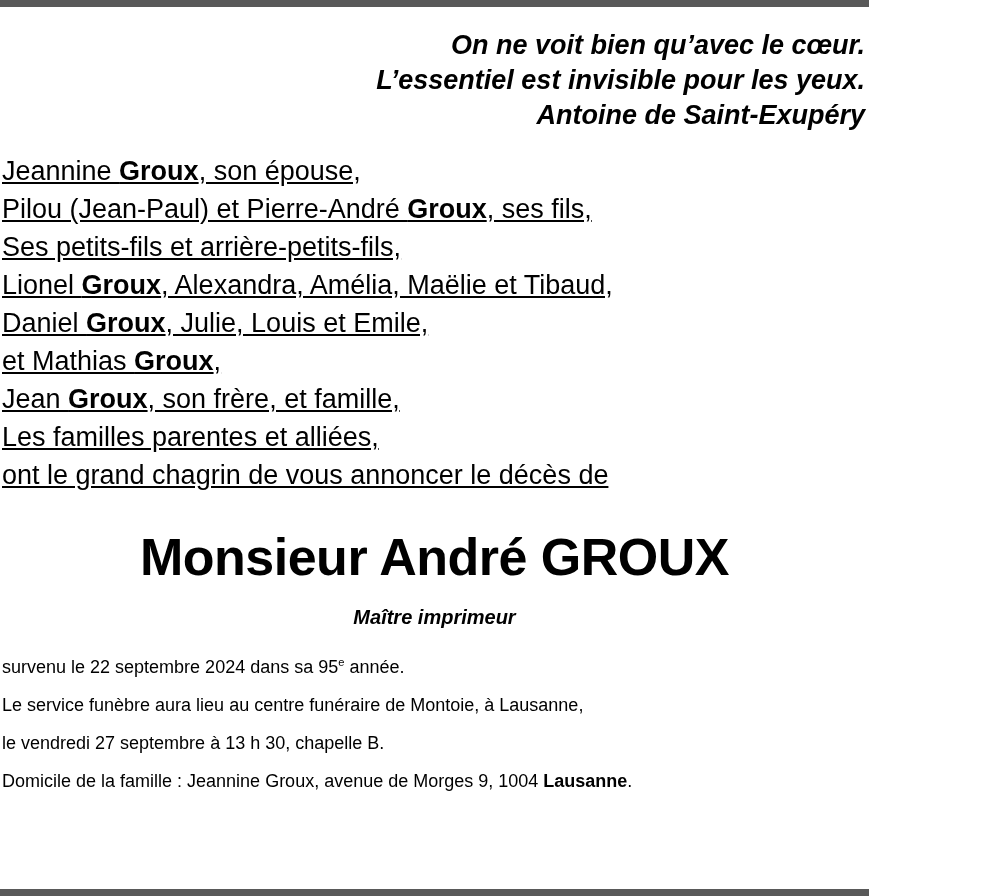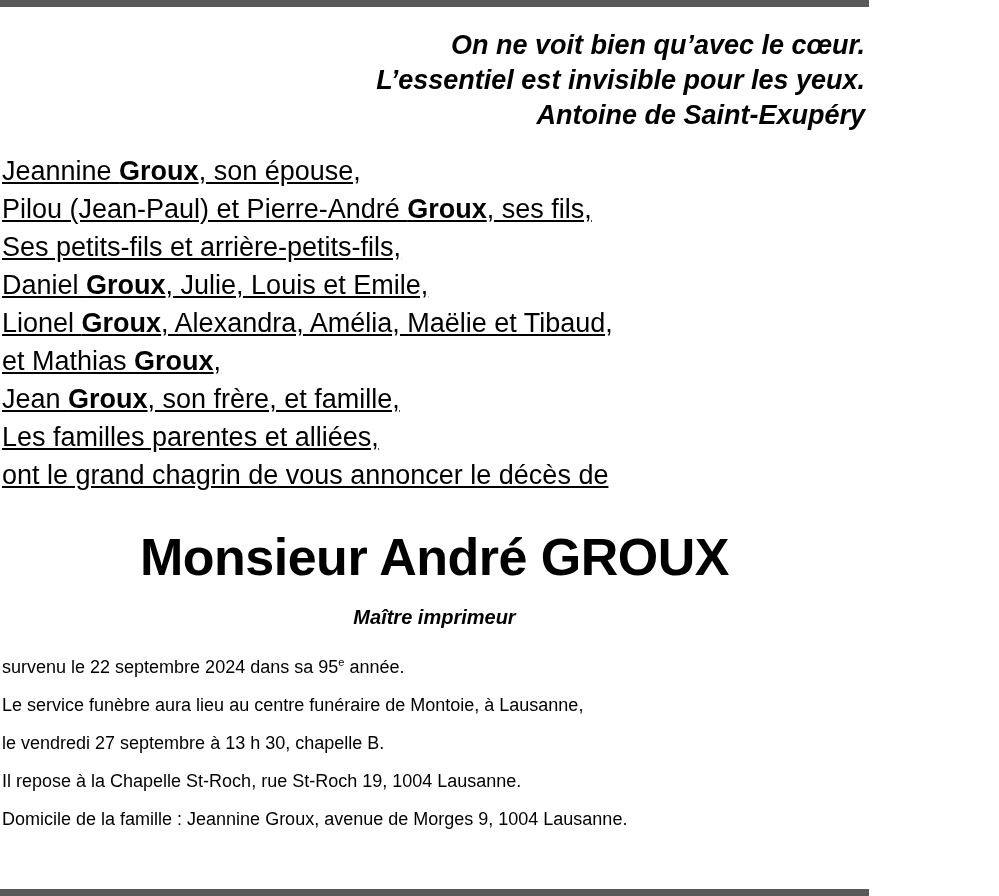--- a/index.html
+++ b/index.html
@@ -85,21 +85,21 @@
   .details {
     margin-top: 14px;
     font-size: 18px;
     line-height: 38px;
     text-align: left;
   }
   .details div {
     white-space: nowrap;
   }
   .details b {
-    font-weight: normal;
+    font-weight: bold;
   }
   sup {
     font-size: 0.62em;
     vertical-align: super;
     line-height: 0;
   }
 </style>
 </head>
 <body>
 
@@ -112,36 +112,35 @@
     <div class="epigraph">
       <div>On ne voit bien qu’avec le cœur.</div>
       <div>L’essentiel est invisible pour les yeux.</div>
       <div>Antoine de Saint-Exupéry</div>
     </div>
 
     <div class="family">
       <div><span>Jeannine </span><b>Groux</b><span>, son épouse,</span></div>
       <div><span>Pilou (Jean-Paul) et Pierre-André </span><b>Groux</b><span>, ses fils,</span></div>
       <div>Ses petits-fils et arrière-petits-fils,</div>
+      <div><span>Lionel </span><b>Groux</b><span>, Alexandra, Amélia, Maëlie et Tibaud,</span></div>
       <div><span>Daniel </span><b>Groux</b><span>, Julie, Louis et Emile,</span></div>
-      <div><span>Lionel </span><b>Groux</b><span>, Alexandra, Amélia, Maëlie et Tibaud,</span></div>
       <div><span>et Mathias </span><b>Groux</b><span>,</span></div>
       <div><span>Jean </span><b>Groux</b><span>, son frère, et famille,</span></div>
       <div>Les familles parentes et alliées,</div>
       <div>ont le grand chagrin de vous annoncer le décès de</div>
     </div>
 
     <div class="deceased-name">Monsieur André GROUX</div>
     <div class="deceased-title">Maître imprimeur</div>
 
     <div class="details">
       <div><span>survenu le 22 septembre 2024 dans sa 95</span><sup>e</sup><span> année.</span></div>
       <div>Le service funèbre aura lieu au centre funéraire de Montoie, à Lausanne,</div>
       <div>le vendredi 27 septembre à 13 h 30, chapelle B.</div>
-      <div>Il repose à la Chapelle St-Roch, rue St-Roch 19, 1004 Lausanne.</div>
       <div><span>Domicile de la famille : Jeannine Groux, avenue de Morges 9, 1004 </span><b>Lausanne</b><span>.</span></div>
     </div>
 
   </div>
 
   <div class="rule-bottom"></div>
 
 </div>
 
 </body></html>

